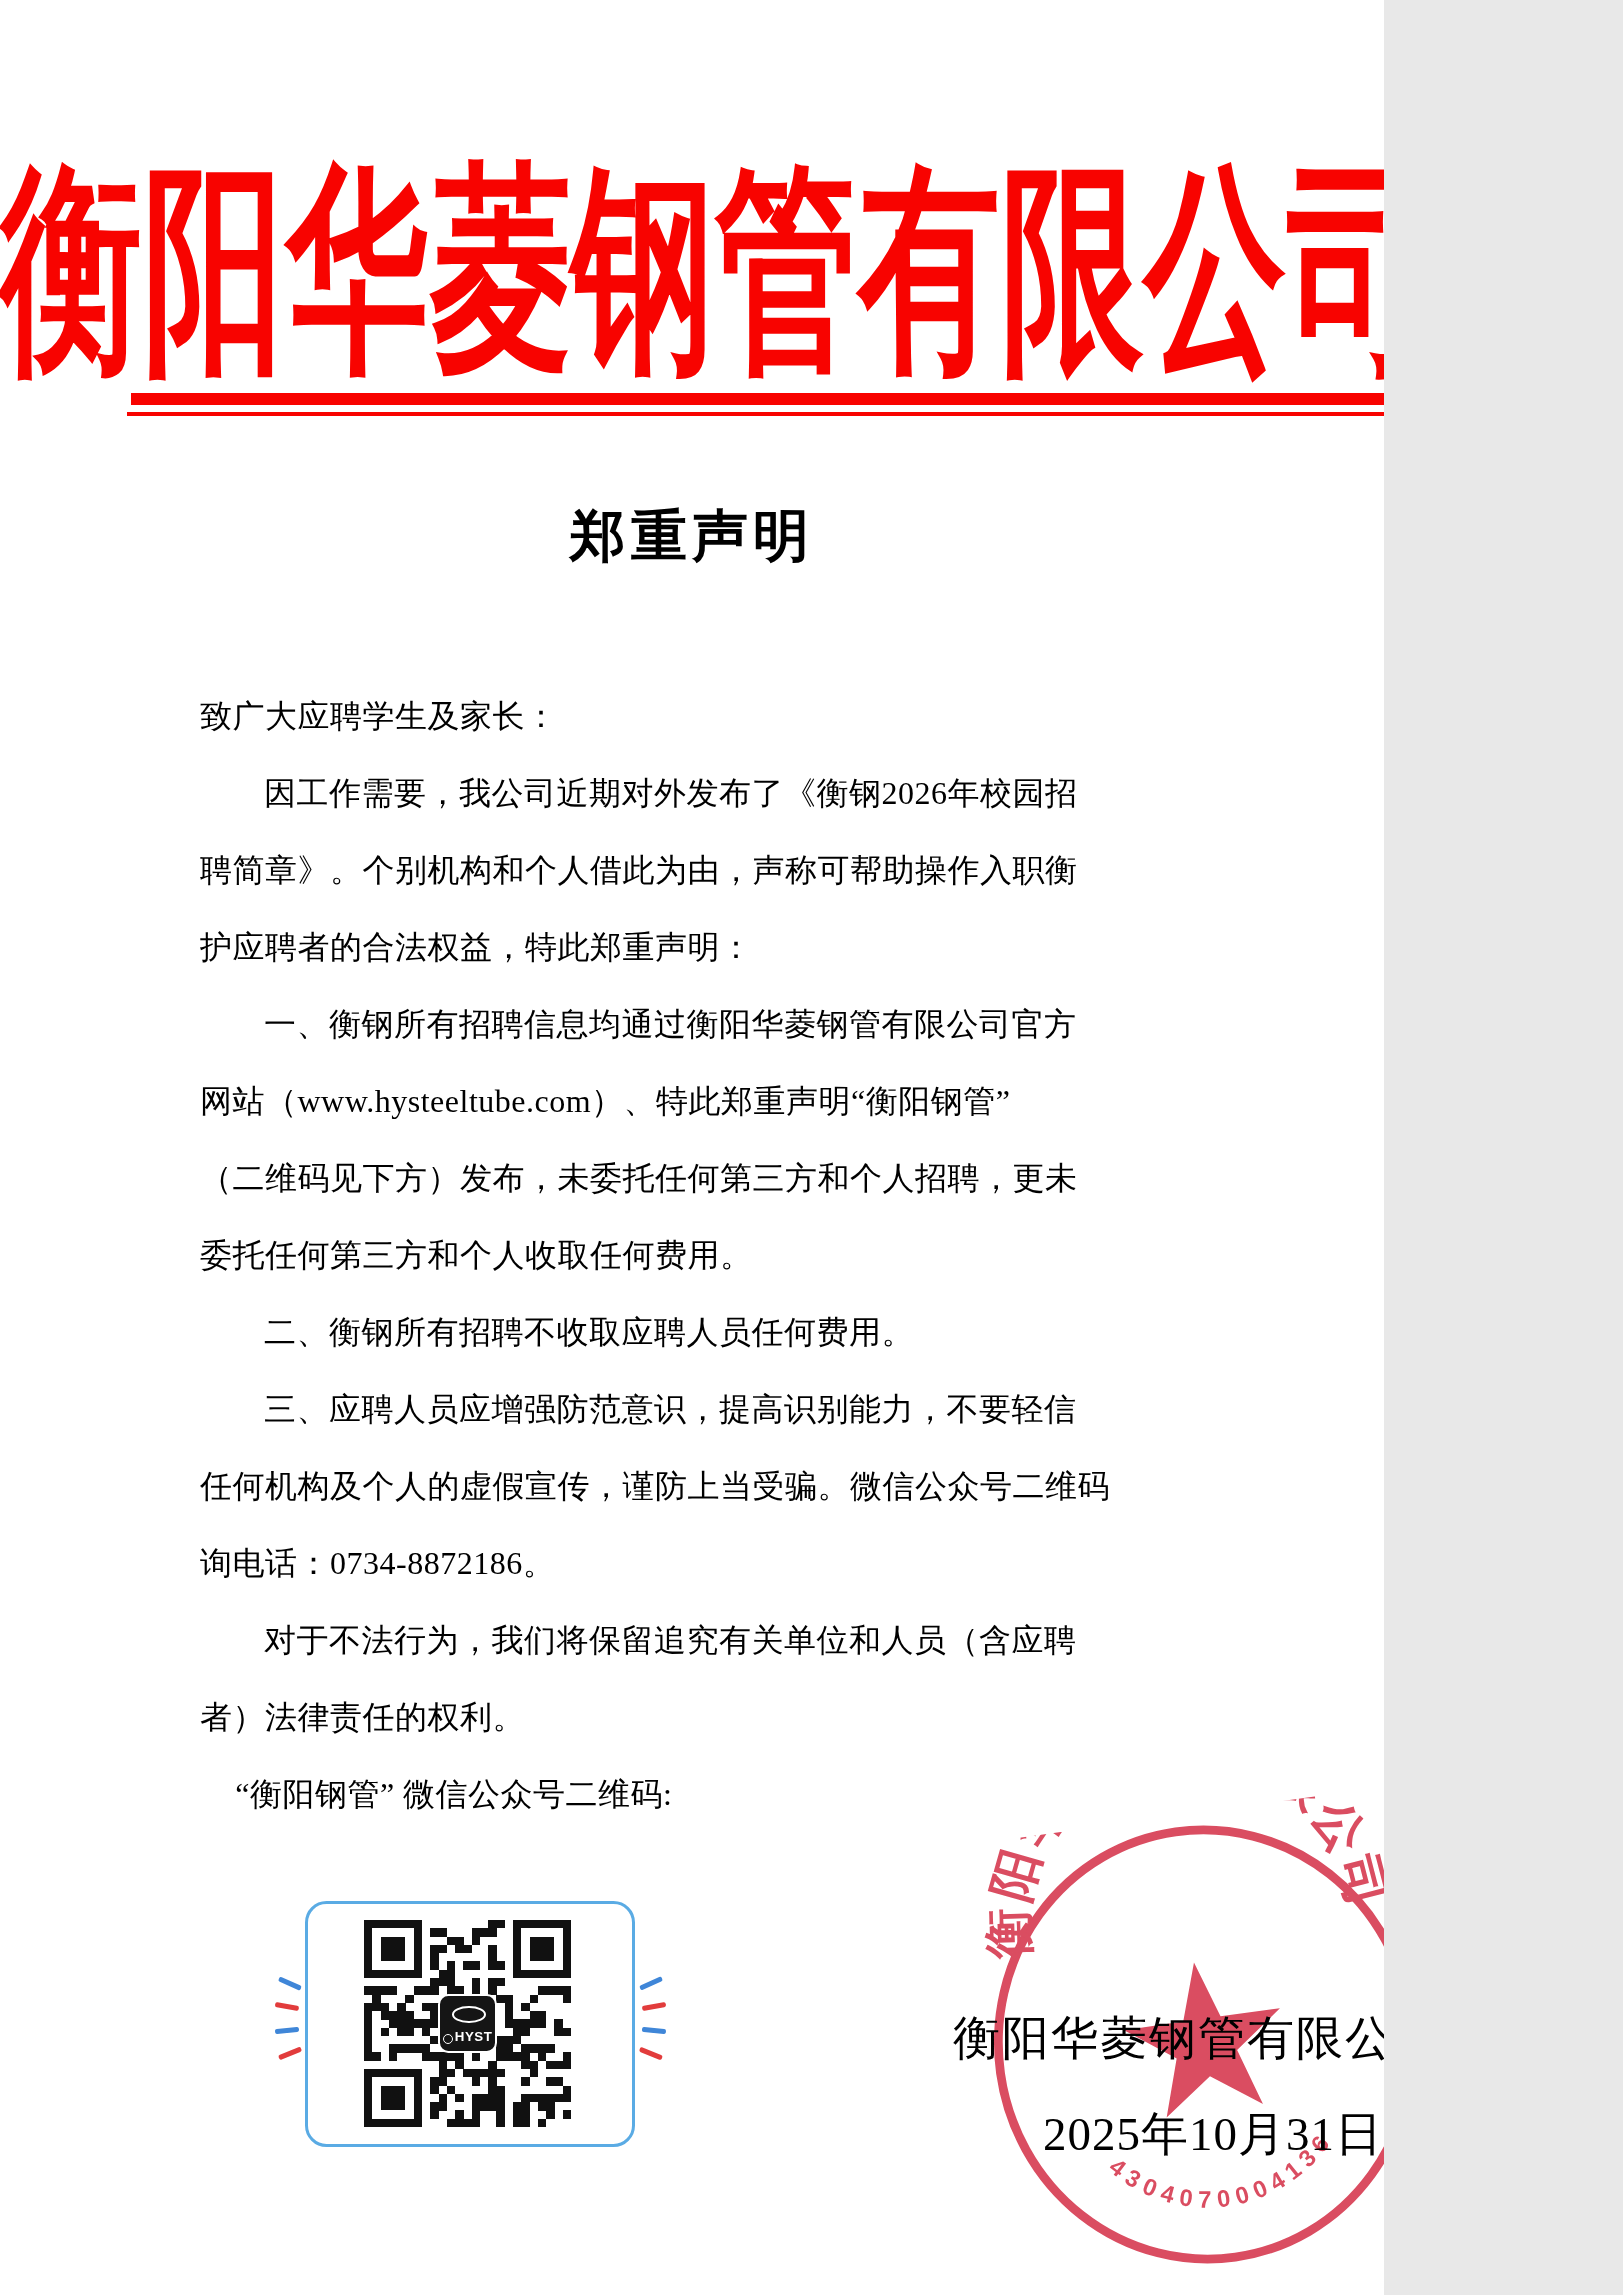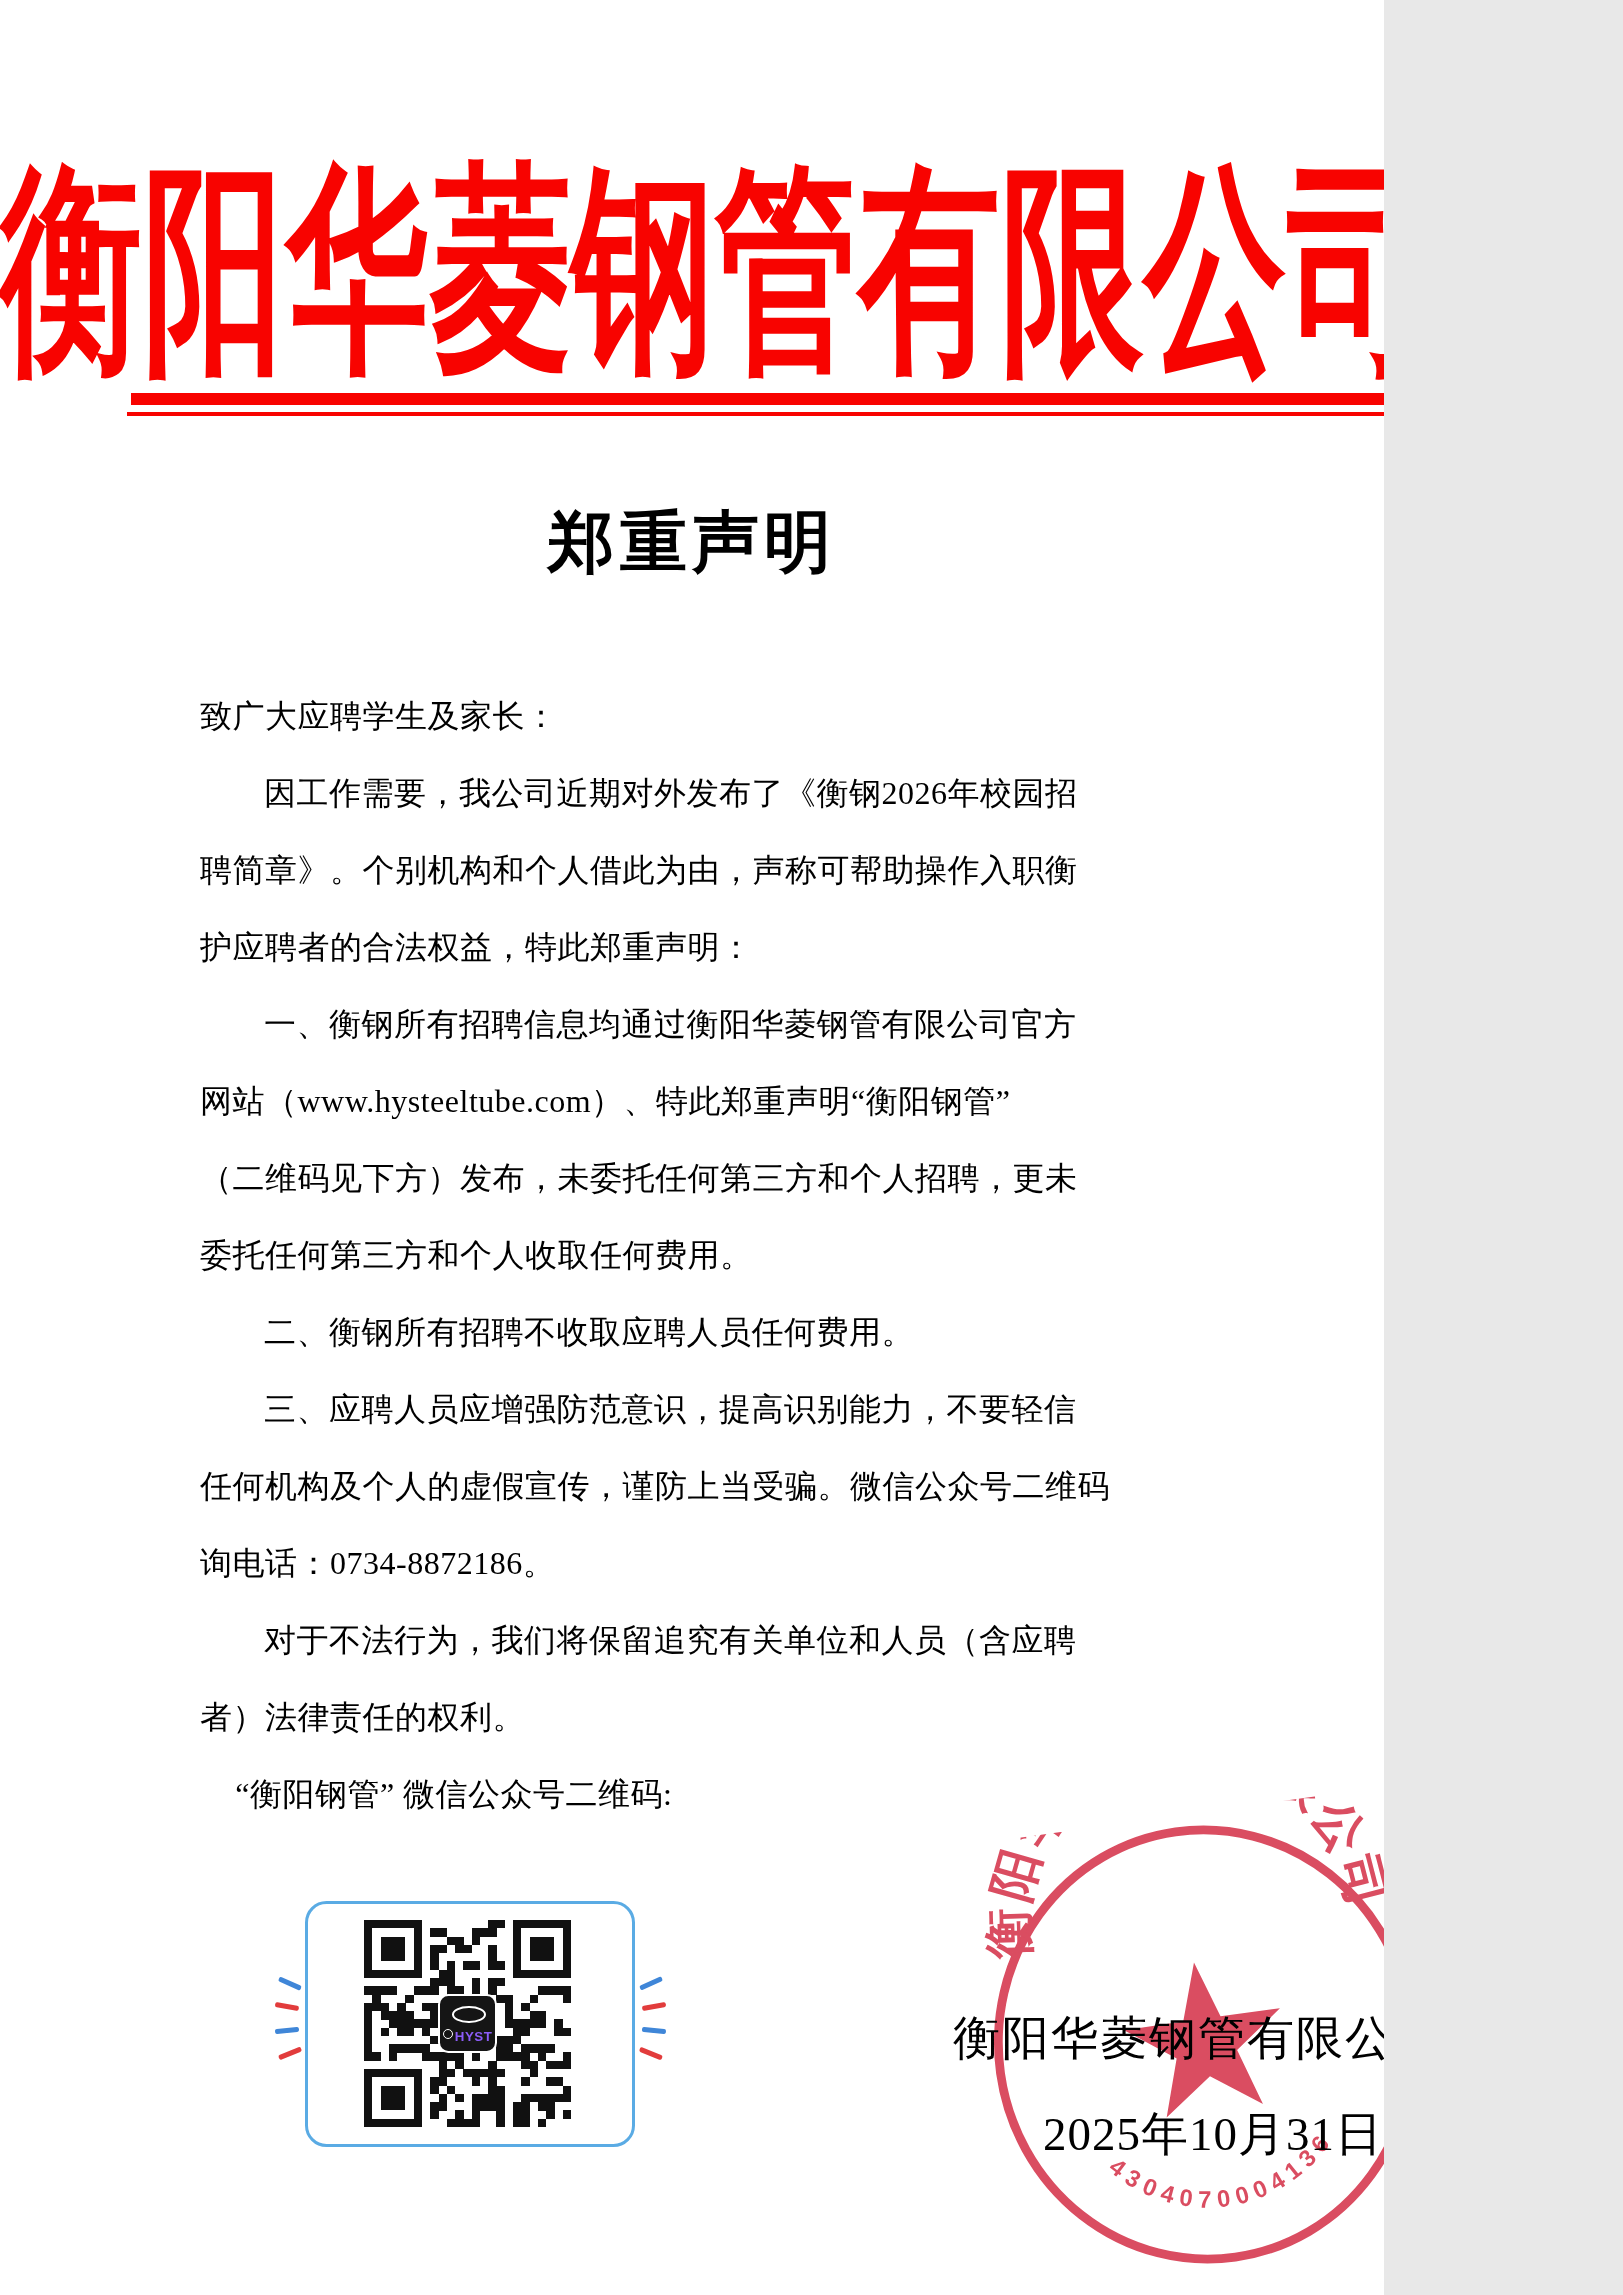--- a/index.html
+++ b/index.html
@@ -31,21 +31,21 @@
     transform-origin:top center;
     white-space:nowrap;
   }
   .divider{position:absolute;top:393px;left:131px;width:1367px;}
   .rule-thick{height:12.3px;background:var(--divider-red);}
   .rule-thin{height:3.6px;background:var(--divider-red);margin-top:7.2px;width:1378px;margin-left:-4.1px;}
   
   .doc-title{
     position:absolute;top:504px;left:0;width:100%;
     margin:0;text-align:center;
-    font-size:67px;font-weight:bold;letter-spacing:5.1px;
+    font-size:56px;font-weight:bold;letter-spacing:5.1px;
     line-height:1.15;
   }
   
   .body{
     position:absolute;top:678px;left:200px;width:1251px;
     font-size:32px;line-height:77px;
     letter-spacing:0.5px;
     white-space:nowrap;
   }
   .line{height:77px;}
@@ -65,24 +65,24 @@
     position:absolute;top:74px;left:74px;width:59px;height:59px;
     background:#151515;border:2px solid #fff;border-radius:10.2px;
     box-sizing:border-box;
   }
   .qr-ellipse{
     position:absolute;top:9.2px;left:12.3px;width:30px;height:13.3px;
     border:2.6px solid #fff;border-radius:50%;
   }
   .qr-logo-text{
     position:absolute;bottom:7.2px;left:0;width:100%;
-    text-align:center;color:#8b5cf6;
+    text-align:center;color:#ffffff;
     font-family:"Liberation Sans","DejaVu Sans",sans-serif;
     font-size:13.3px;font-weight:bold;letter-spacing:0.5px;
-    display:flex;align-items:flex-start;justify-content:center;gap:2px;
+    display:flex;align-items:flex-end;justify-content:center;gap:2px;
   }
   .circ{
     display:inline-block;width:10.2px;height:10.2px;border:1.5px solid #fff;border-radius:50%;
     box-sizing:border-box;
   }
   .ticks span{position:absolute;width:23.5px;height:4.6px;border-radius:2px;}
   .t-l1{left:-30px;top:77px;background:var(--tick-blue);transform:rotate(24deg);}
   .t-l2{left:-33px;top:100px;background:var(--tick-red);transform:rotate(10deg);}
   .t-l3{left:-33px;top:124px;background:var(--tick-blue);transform:rotate(-6deg);}
   .t-l4{left:-30px;top:147px;background:var(--tick-red);transform:rotate(-22deg);}

